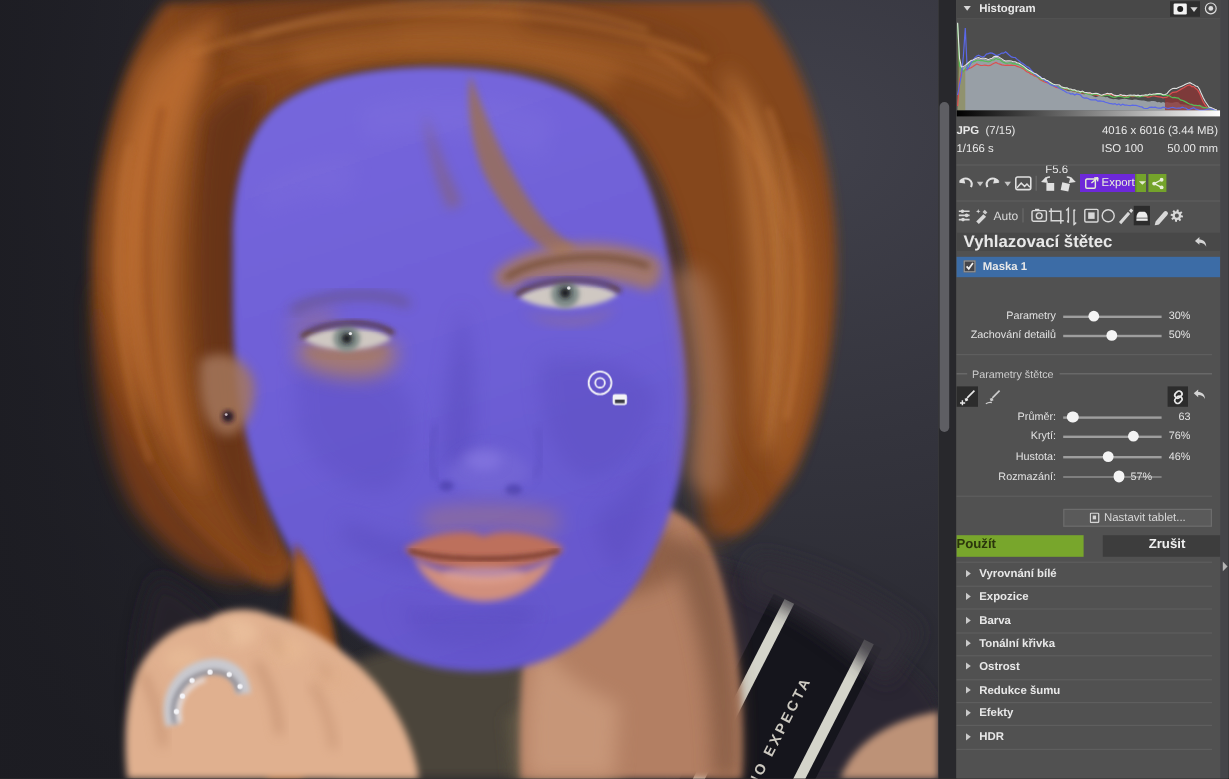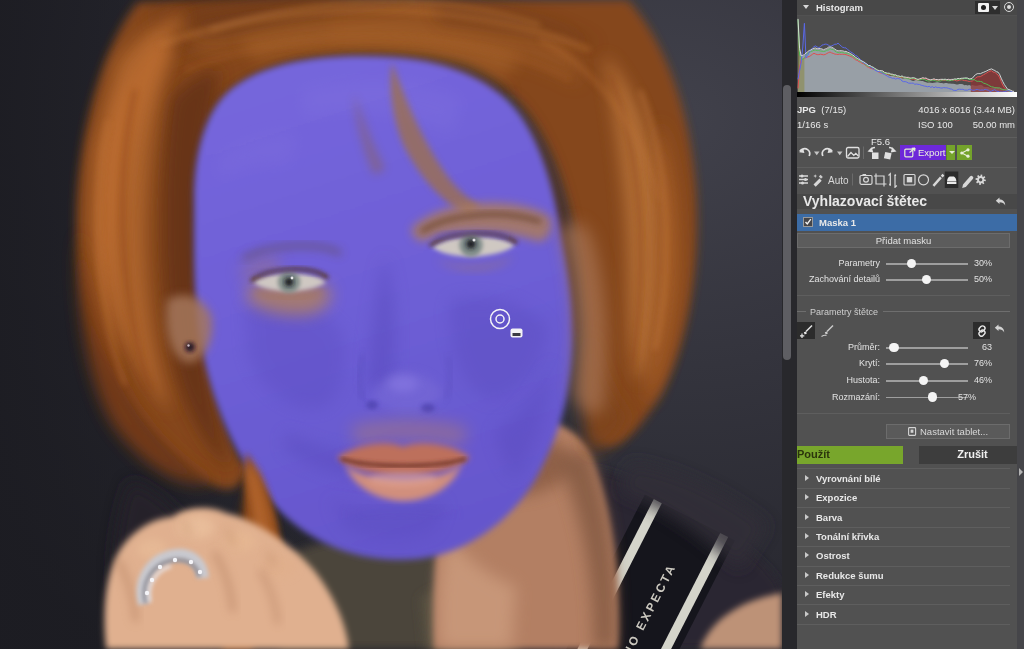--- a/index.html
+++ b/index.html
@@ -308,23 +308,20 @@
 </svg>
 
 <div class="abs" style="left:0;top:213.5px;width:220px;height:17px;background:#3c6ca6;"></div>
 <div class="abs" style="left:6px;top:217px;width:10px;height:10px;background:#454549;border:1px solid #9a9a9a;box-sizing:border-box;">
   <svg width="8" height="8" viewBox="0 0 8 8" style="position:absolute;left:0;top:0;">
           <path d="M1.5,4 l1.8,2 L6.8,1.2" stroke="#f2f2f2" stroke-width="1.4" fill="none"></path>
         </svg>
 </div>
 <div class="abs" style="left:22px;top:216px;font-weight:bold;font-size:9.5px;line-height:13px;">Maska 1</div>
 
-<div class="abs" style="left:0;top:233px;width:213px;height:15px;background:#5c5c5c;border:1px solid #6c6c6c;box-sizing:border-box;">
-  <div style="text-align:center;font-size:9.5px;line-height:13px;color:#e0e0e0;">Přidat masku</div>
-</div>
 
 <div class="abs" style="left:0;top:257px;width:83px;text-align:right;font-size:9px;line-height:13px;color:#e2e2e2;white-space:nowrap;">Parametry</div>
 <div class="abs" style="left:89px;top:263px;width:82px;height:1.5px;background:#9e9e9e;"></div>
 <div class="abs" style="left:109.9px;top:258.8px;width:9.4px;height:9.4px;background:#f4f4f4;border-radius:50%;"></div>
 <div class="abs" style="left:145px;top:257px;width:50px;text-align:right;font-size:9px;line-height:13px;color:#e2e2e2;">30%</div>
 <div class="abs" style="left:0;top:273px;width:83px;text-align:right;font-size:9px;line-height:13px;color:#e2e2e2;white-space:nowrap;">Zachování detailů</div>
 <div class="abs" style="left:89px;top:279px;width:82px;height:1.5px;background:#9e9e9e;"></div>
 <div class="abs" style="left:124.7px;top:274.8px;width:9.4px;height:9.4px;background:#f4f4f4;border-radius:50%;"></div>
 <div class="abs" style="left:145px;top:273px;width:50px;text-align:right;font-size:9px;line-height:13px;color:#e2e2e2;">50%</div>
 
@@ -364,21 +361,21 @@
 <div class="abs" style="left:89px;top:363px;width:82px;height:1.5px;background:#9e9e9e;"></div>
 <div class="abs" style="left:142.9px;top:358.8px;width:9.4px;height:9.4px;background:#f4f4f4;border-radius:50%;"></div>
 <div class="abs" style="left:145px;top:357px;width:50px;text-align:right;font-size:9px;line-height:13px;color:#e2e2e2;">76%</div>
 <div class="abs" style="left:0;top:374px;width:83px;text-align:right;font-size:9px;line-height:13px;color:#e2e2e2;white-space:nowrap;">Hustota:</div>
 <div class="abs" style="left:89px;top:380px;width:82px;height:1.5px;background:#9e9e9e;"></div>
 <div class="abs" style="left:121.9px;top:375.8px;width:9.4px;height:9.4px;background:#f4f4f4;border-radius:50%;"></div>
 <div class="abs" style="left:145px;top:374px;width:50px;text-align:right;font-size:9px;line-height:13px;color:#e2e2e2;">46%</div>
 <div class="abs" style="left:0;top:390.5px;width:83px;text-align:right;font-size:9px;line-height:13px;color:#e2e2e2;white-space:nowrap;">Rozmazání:</div>
 <div class="abs" style="left:89px;top:396.5px;width:82px;height:1.5px;background:#9e9e9e;"></div>
 <div class="abs" style="left:130.6px;top:392.3px;width:9.4px;height:9.4px;background:#f4f4f4;border-radius:50%;"></div>
-<div class="abs" style="left:145px;top:390.5px;width:50px;text-align:center;font-size:9px;line-height:13px;color:#e2e2e2;">57%</div>
+<div class="abs" style="left:145px;top:390.5px;width:50px;text-align:left;font-size:9px;line-height:13px;color:#e2e2e2;">57%</div>
 
 <div class="abs" style="left:0;top:413px;width:213px;height:1px;background:#5e5e5e;"></div>
 
 <div class="abs" style="left:89px;top:424px;width:124px;height:15px;background:#5a5a5a;border:1px solid #6c6c6c;box-sizing:border-box;">
   <svg class="abs" style="left:21px;top:2px" width="9" height="9" viewBox="0 0 9 9">
     <rect x="0.6" y="0.6" width="7" height="7.8" rx="0.8" fill="none" stroke="#d4d4d4" stroke-width="1.1"></rect>
     <rect x="2.6" y="2.6" width="2.8" height="3.2" fill="#d4d4d4"></rect>
   </svg>
   <span style="position:absolute;left:33px;top:0.5px;font-size:9.5px;line-height:12px;color:#d8d8d8;">Nastavit tablet...</span>
 </div>

